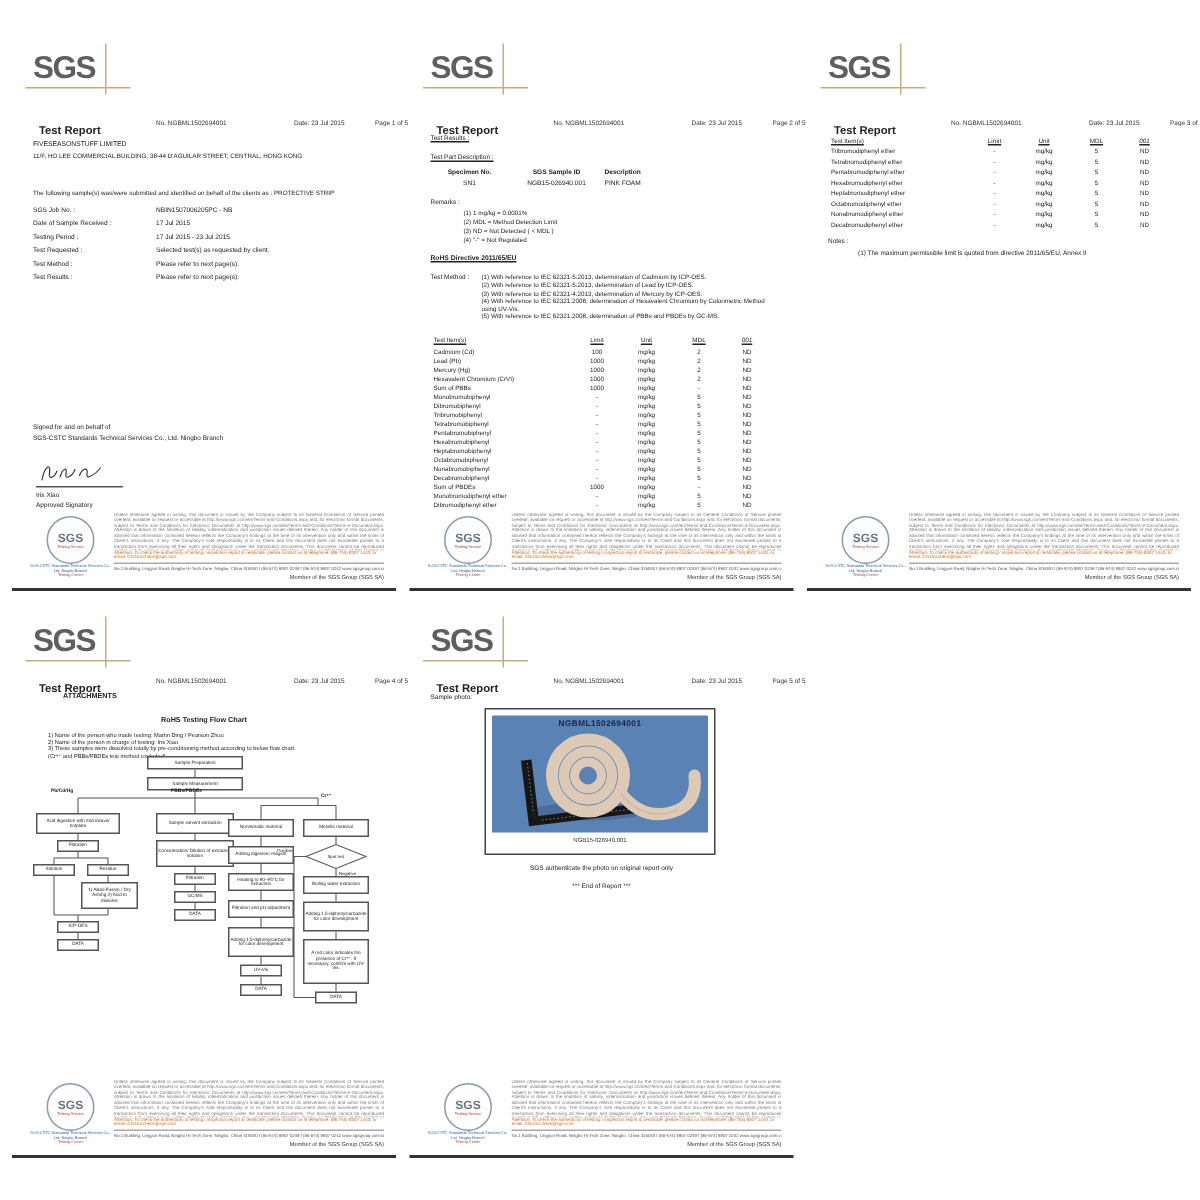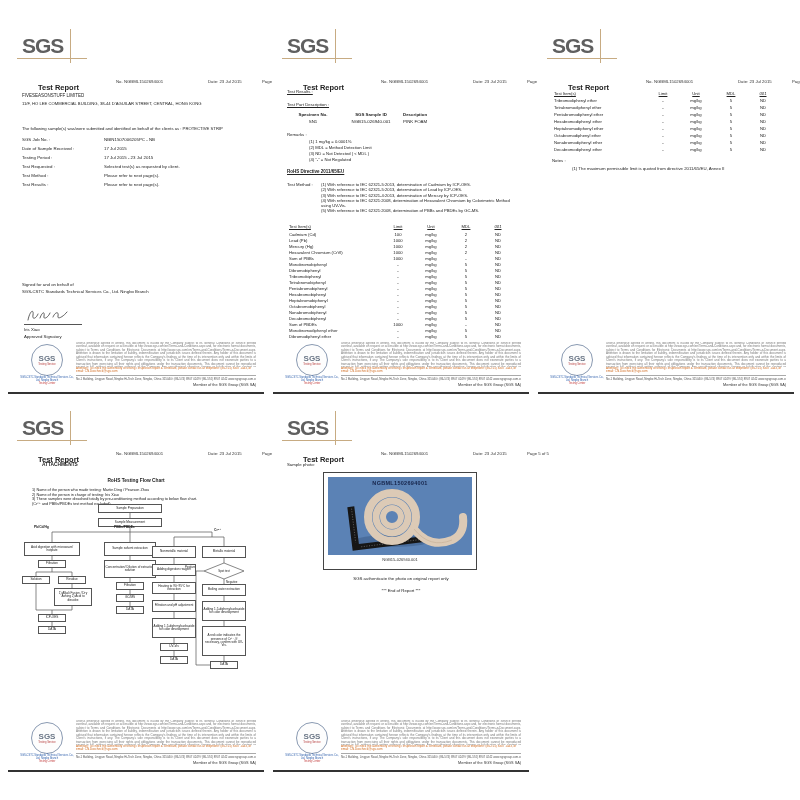--- a/index.html
+++ b/index.html
@@ -6,21 +6,21 @@
   body{width:800px;height:800px;position:relative;background:#fff;
        font-family:"Liberation Sans","DejaVu Sans",sans-serif;color:#222;overflow:hidden}
   .page{position:absolute;width:256px;background:#fff;border-bottom:2px solid #333;box-sizing:border-box}
   .pt{height:388px}.pb{height:368px}
   
   .logo{position:absolute;left:14px;width:62px;height:26px}
   .logo .t{font-size:21px;font-weight:bold;color:#5f5f5f;letter-spacing:-1px;line-height:24px}
   .logo .lh{position:absolute;left:-5px;bottom:1px;width:70px;height:1px;background:#c7ab82}
   .logo .lv{position:absolute;left:48px;top:-5px;width:1px;height:34px;background:#c7ab82}
   
-  .hdr{position:absolute;left:30px;right:10px;height:10px}
+  .hdr{position:absolute;left:18px;right:10px;height:10px}
   .hdr .tt{font-size:7.5px;font-weight:bold}
   .hdr .meta{position:absolute;font-size:4.3px;top:2.5px;color:#333;white-space:nowrap}
   .h-no{left:78px}.h-date{left:170px}.h-page{left:224px}
   .txt{position:absolute;font-size:4.3px;white-space:nowrap}
   .u{text-decoration:underline}.b{font-weight:bold}.i{font-style:italic}.ctr{text-align:center}
   
   .flds{position:absolute;left:14px;right:10px}
   .fld{display:flex;height:9px;font-size:4.4px}
   .fl{width:82px}.fv{flex:1}
   

